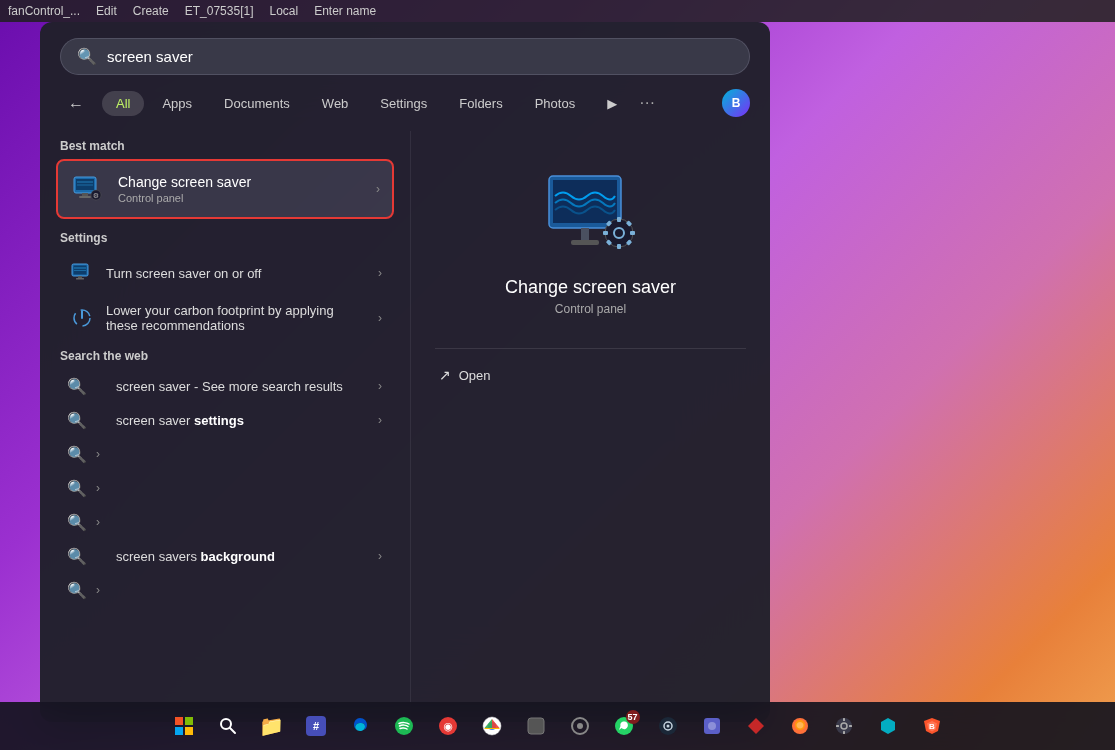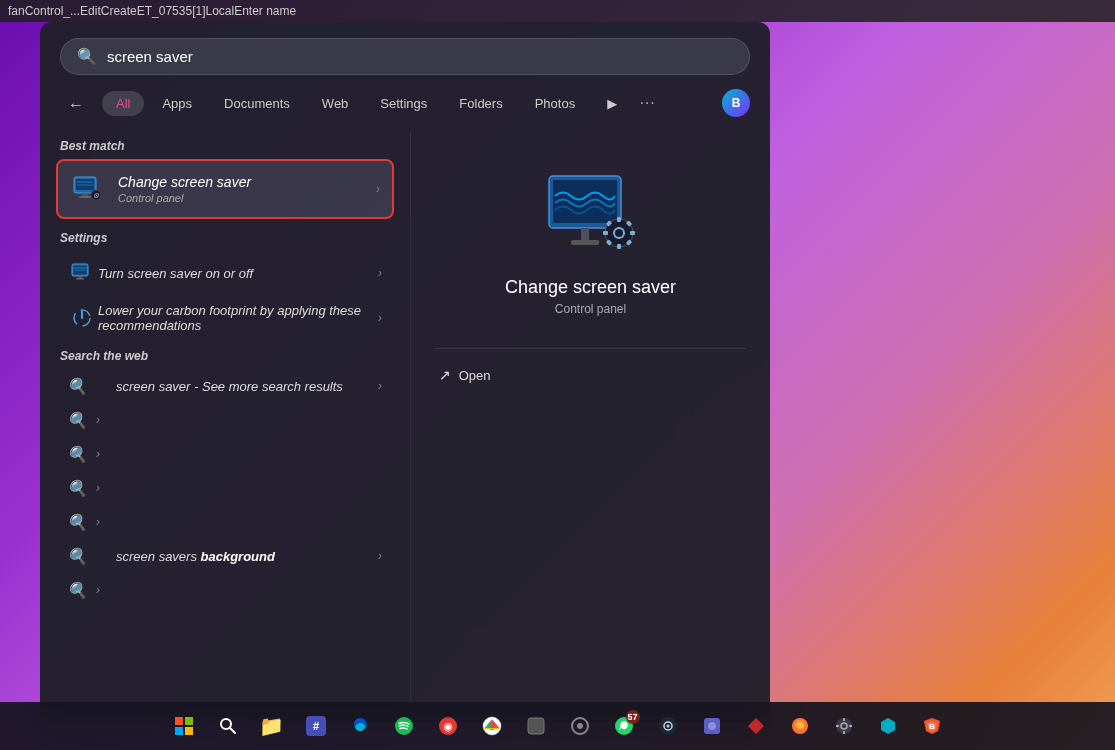--- a/index.html
+++ b/index.html
@@ -23,20 +23,21 @@
 
     
     .top-bar {
       position: absolute;
       top: 0; left: 0; right: 0;
       height: 22px;
       background: rgba(30,30,30,0.85);
       display: flex;
       align-items: center;
       padding: 8px 8px;
+      gap: 16px;
       font-size: 12px;
       color: #ccc;
     }
 
     .top-bar-item {
       cursor: pointer;
     }
 
     
     .taskbar {
@@ -155,21 +156,21 @@
       font-size: 13px;
       color: #ccc;
       cursor: pointer;
       border: none;
       background: transparent;
       font-family: 'Segoe UI', sans-serif;
     }
 
     .filter-tab.active {
       background: rgba(255,255,255,0.15);
-      color: #ec4899;
+      color: #bef264;
     }
 
     .filter-more {
       margin-left: 4px;
       color: #aaa;
       cursor: pointer;
       font-size: 16px;
     }
 
     .bing-icon {
@@ -190,21 +191,20 @@
       flex: 1;
       overflow: hidden;
     }
 
     
     .results-panel {
       width: 370px;
       padding: 0 16px;
       overflow-y: auto;
       flex-shrink: 0;
-      font-style: italic;
     }
 
     .section-label {
       font-size: 12px;
       font-weight: 600;
       color: #ccc;
       padding: 8px 4px 6px;
       text-transform: none;
     }
 
@@ -251,21 +251,21 @@
       font-size: 12px;
     }
 
     
     .settings-item {
       display: flex;
       align-items: center;
       padding: 8px 12px;
       border-radius: 6px;
       cursor: pointer;
-      gap: 2px;
+      gap: 10px;
     }
 
     .settings-item-icon {
       width: 28px;
       height: 28px;
       display: flex;
       align-items: center;
       justify-content: center;
       flex-shrink: 0;
     }
@@ -477,20 +477,23 @@
       <div class="web-item">
         <div class="web-item-icon">🔍</div>
         <div class="web-item-text">
           screen saver - See more search results
         </div>
         <span class="chevron-right">›</span>
       </div>
 
       <div class="web-item">
         <div class="web-item-icon">🔍</div>
+        <div class="web-item-text">
+          screen saver <span class="bold">settings</span>
+        </div>
         <span class="chevron-right">›</span>
       </div>
 
       <div class="web-item">
         <div class="web-item-icon">🔍</div>
         <span class="chevron-right">›</span>
       </div>
 
       <div class="web-item">
         <div class="web-item-icon">🔍</div>

